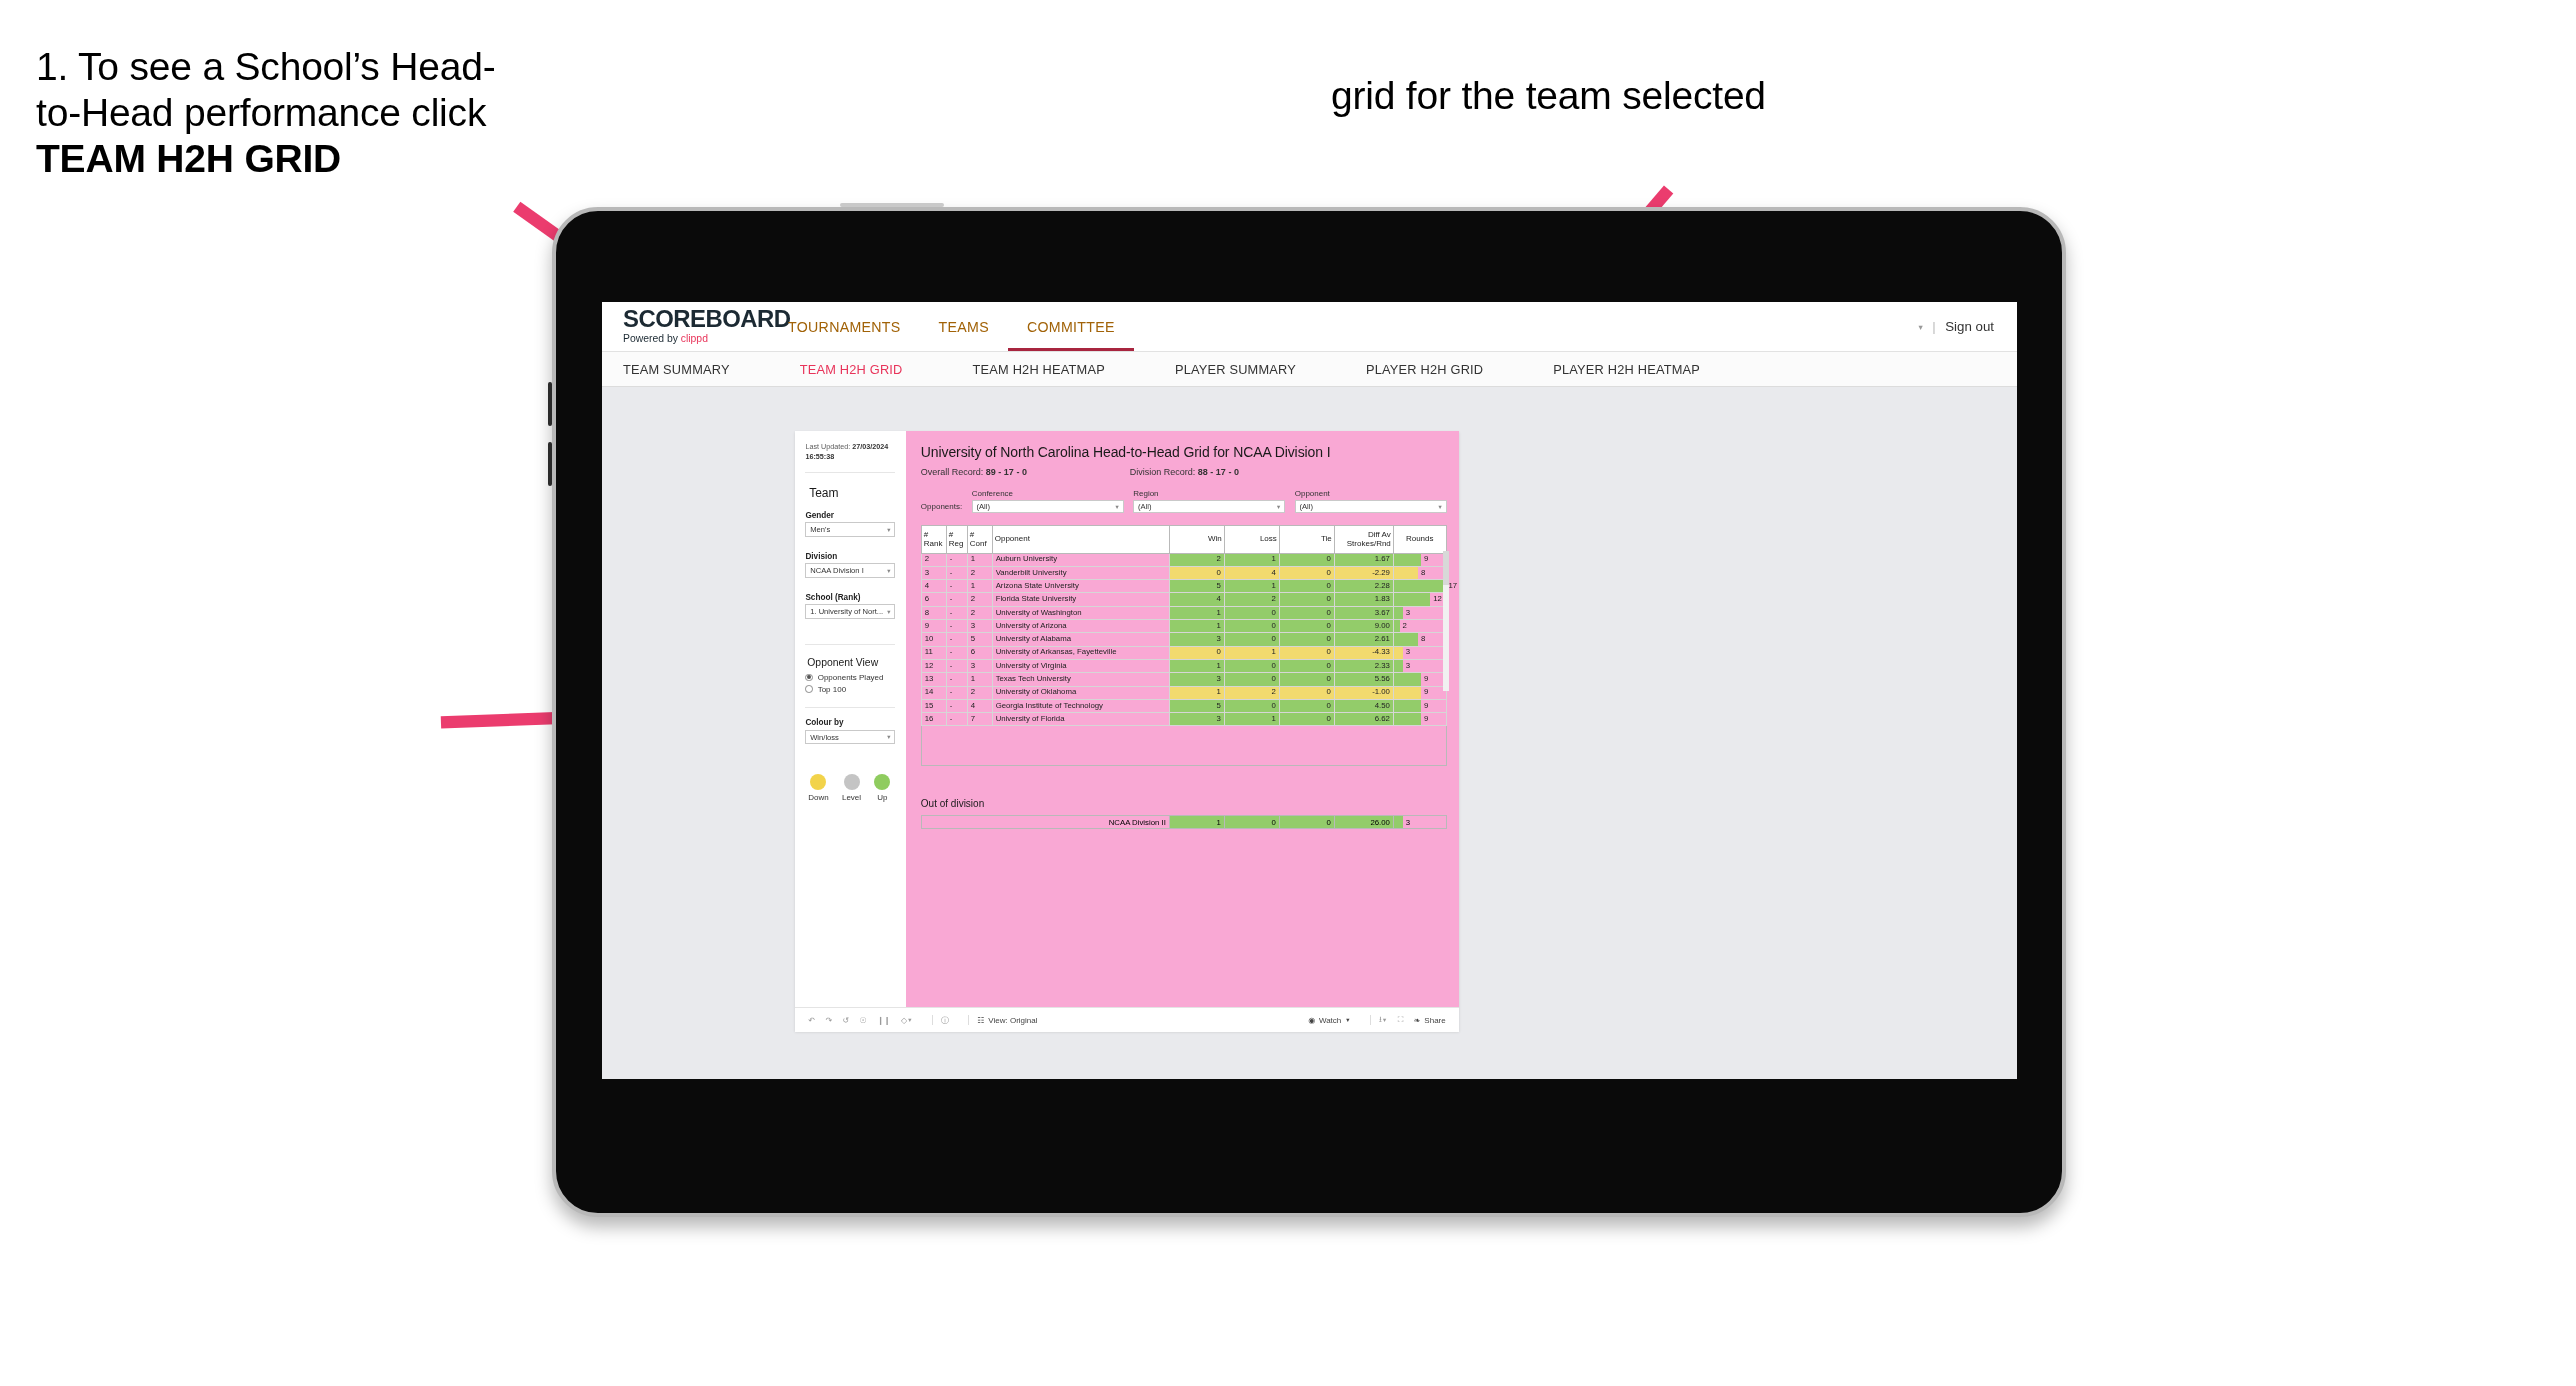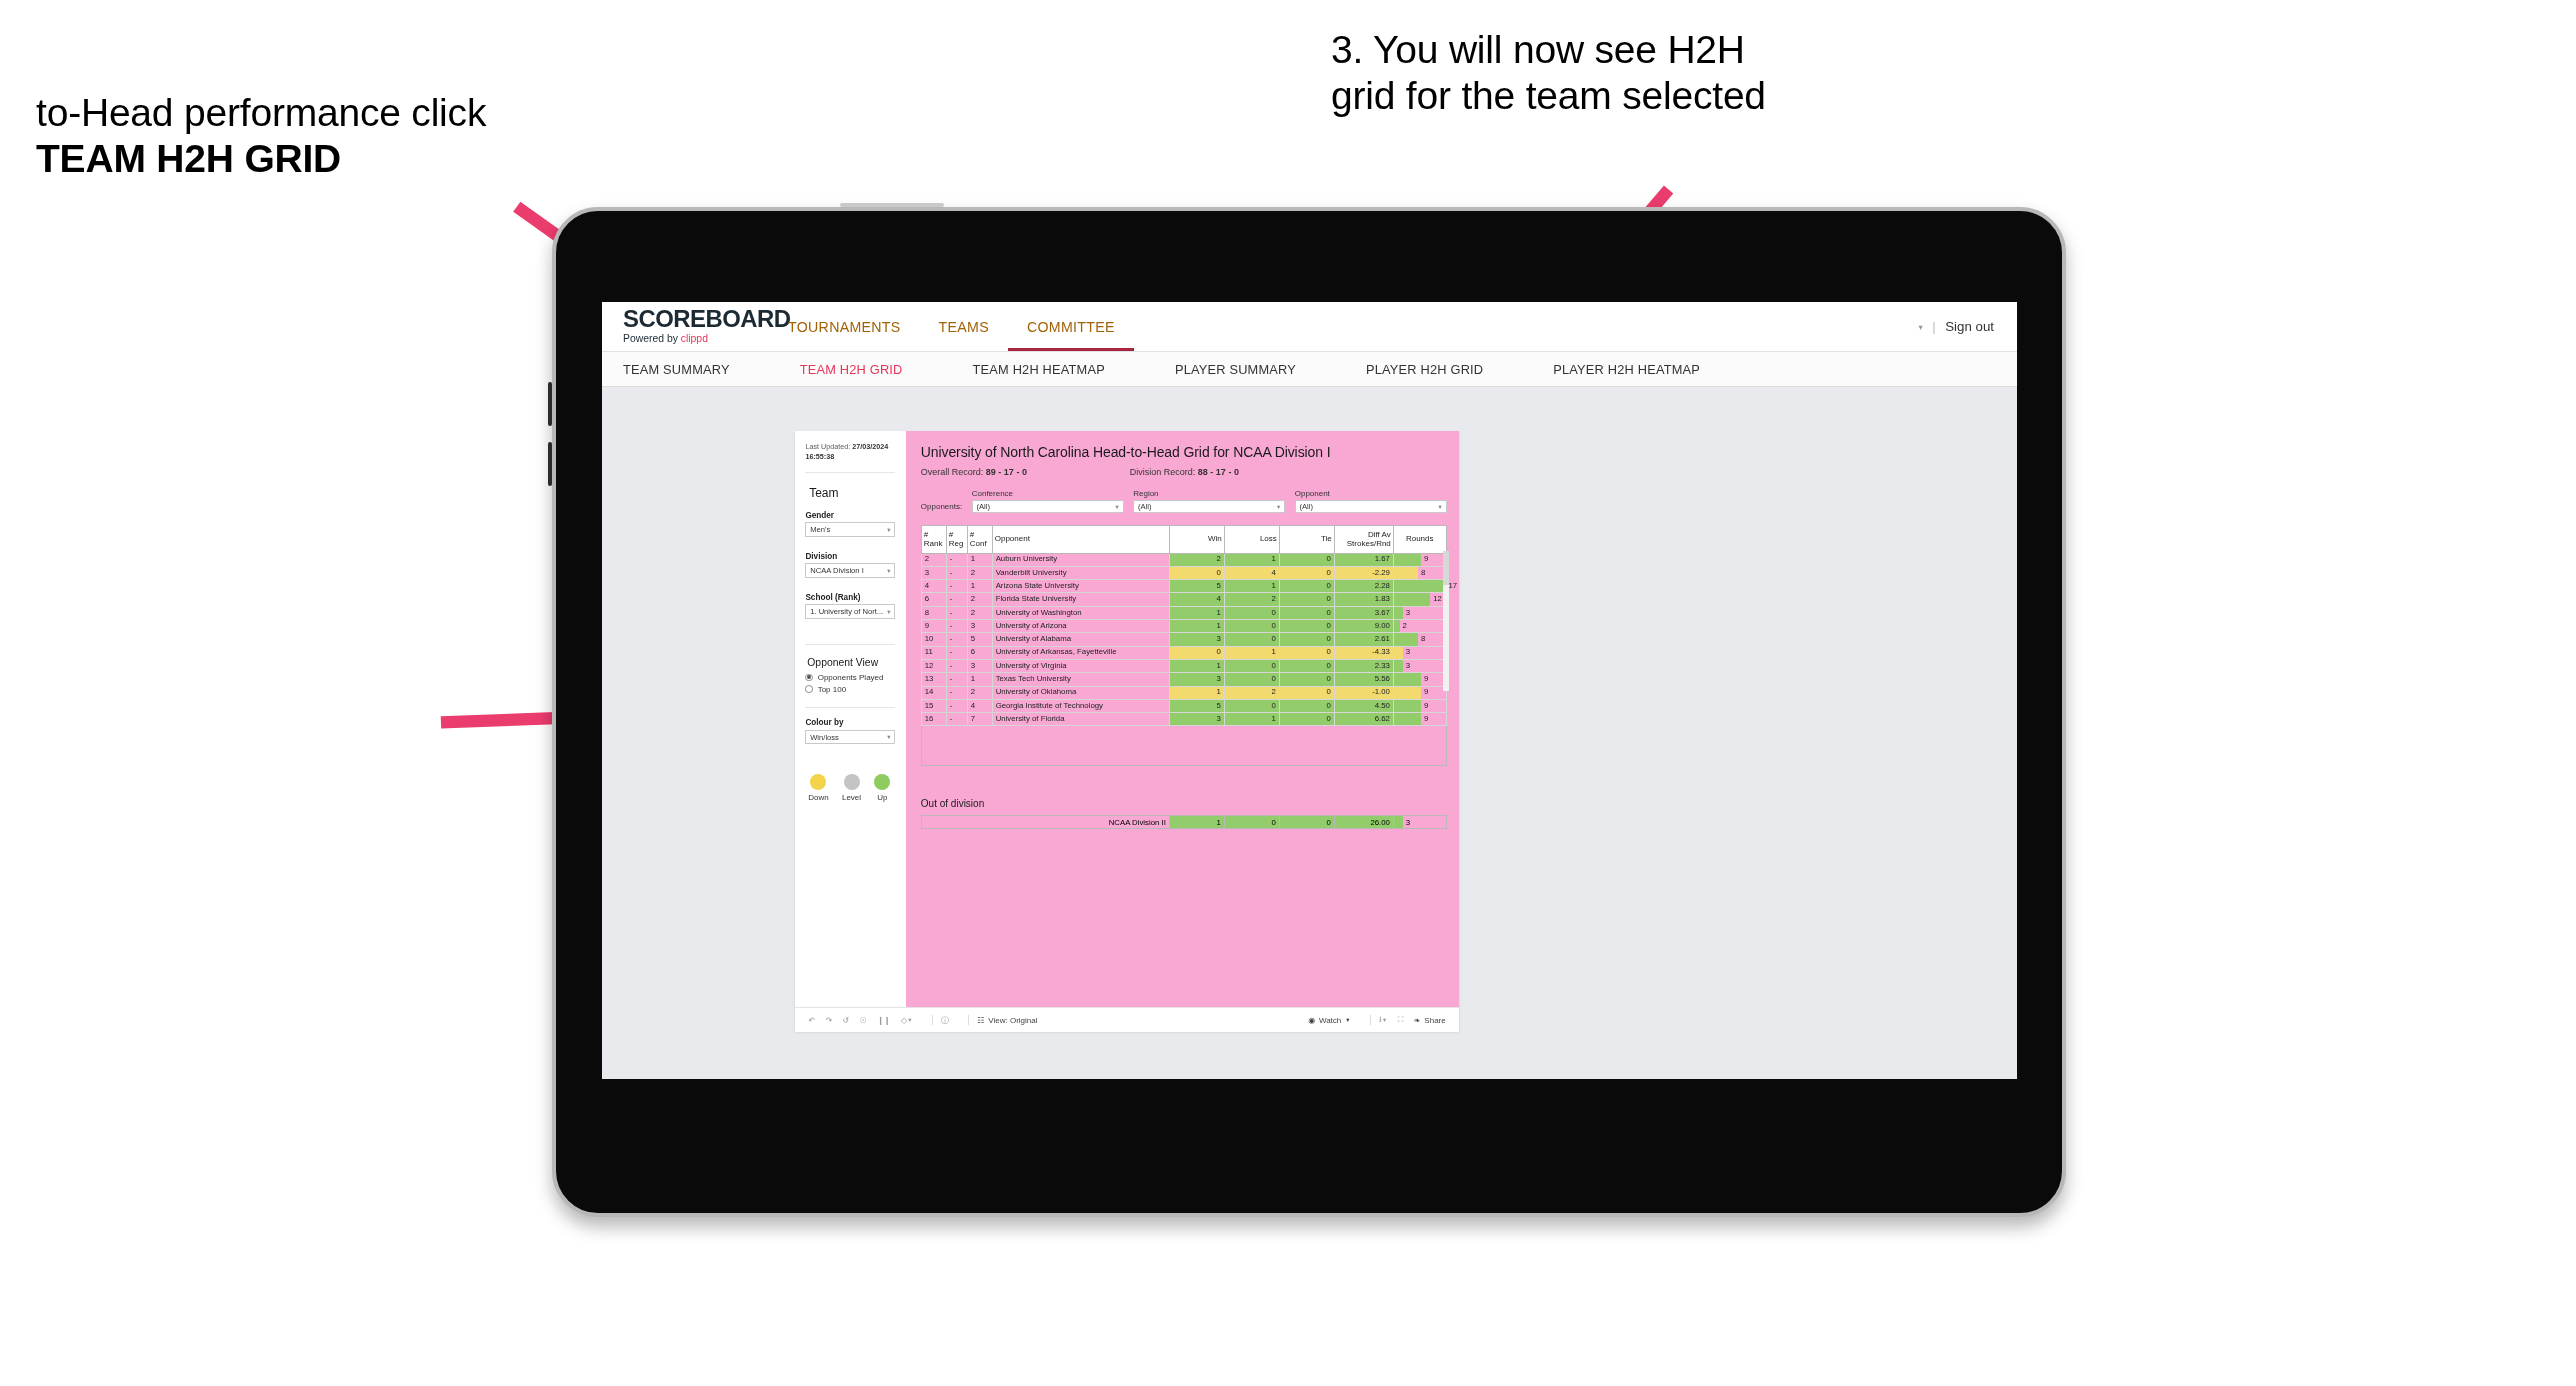--- a/index.html
+++ b/index.html
@@ -192,28 +192,28 @@
   .tb-div { width: 0.9px; height: 10.4px; background: #ddd; margin: 0 8.5px; }
   .tb-item { display: flex; align-items: center; gap: 3.8px; color: #444; margin-right: 10.4px; }
   .tb-right { margin-left: auto; display: flex; align-items: center; }
 </style>
 </head>
 <body>
 
 <div class="stage">
 
   <div class="anno" id="anno1">
-    <br>
+    <span>1. To see a School’s Head-</span><br>
     <span>to-Head performance click</span>
     <b>TEAM H2H GRID</b>
   </div>
 
 
   <div class="anno" id="anno3">
-    <span>3. You will now see H2H</span><br>
+    <br>
     <span>grid for the team selected</span>
   </div>
 
   <svg class="arrow" style="left:0;top:0;width:2576px;height:1386px;" viewBox="0 0 2717 1462" width="2576" height="1386">
 
     <g>
       <path d="M 545 218 L 775 382" stroke="#eb3c6e" stroke-width="13" fill="none"></path>
       <path d="M 800 400 L 744 398 L 772 350 Z" fill="#eb3c6e"></path>
     </g>
 

